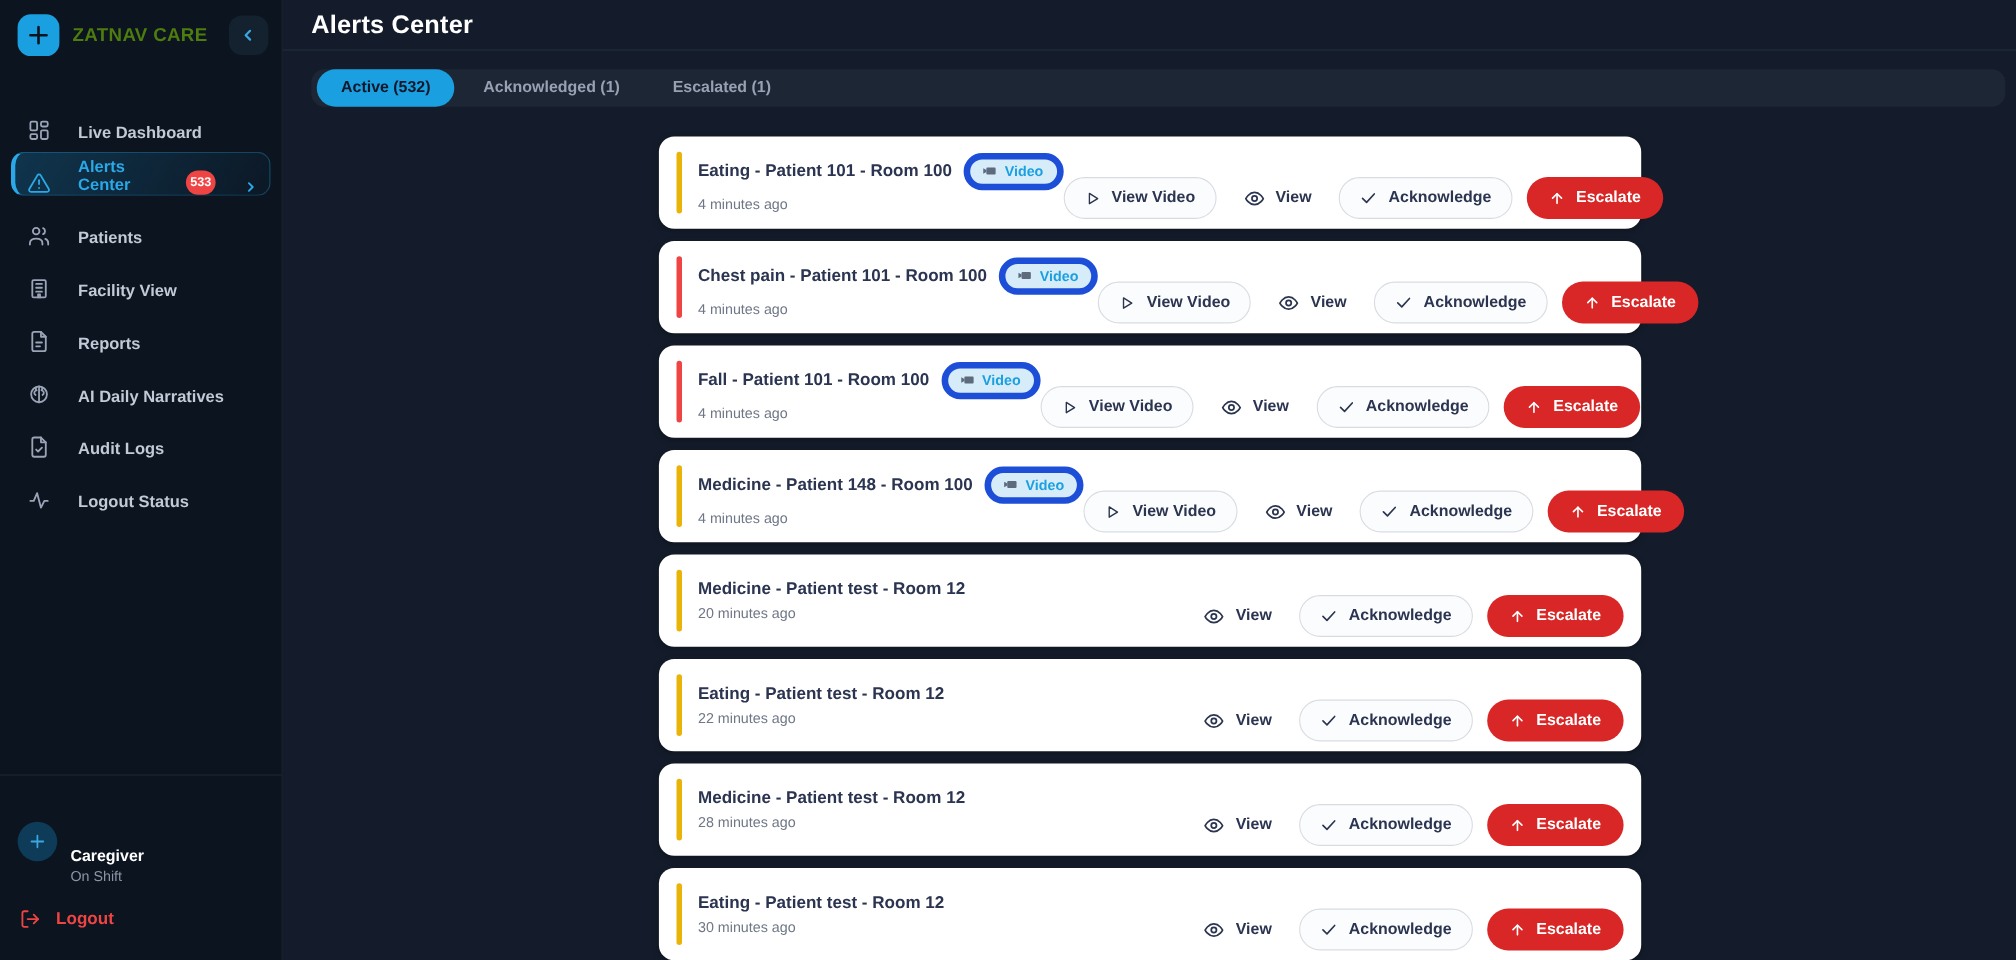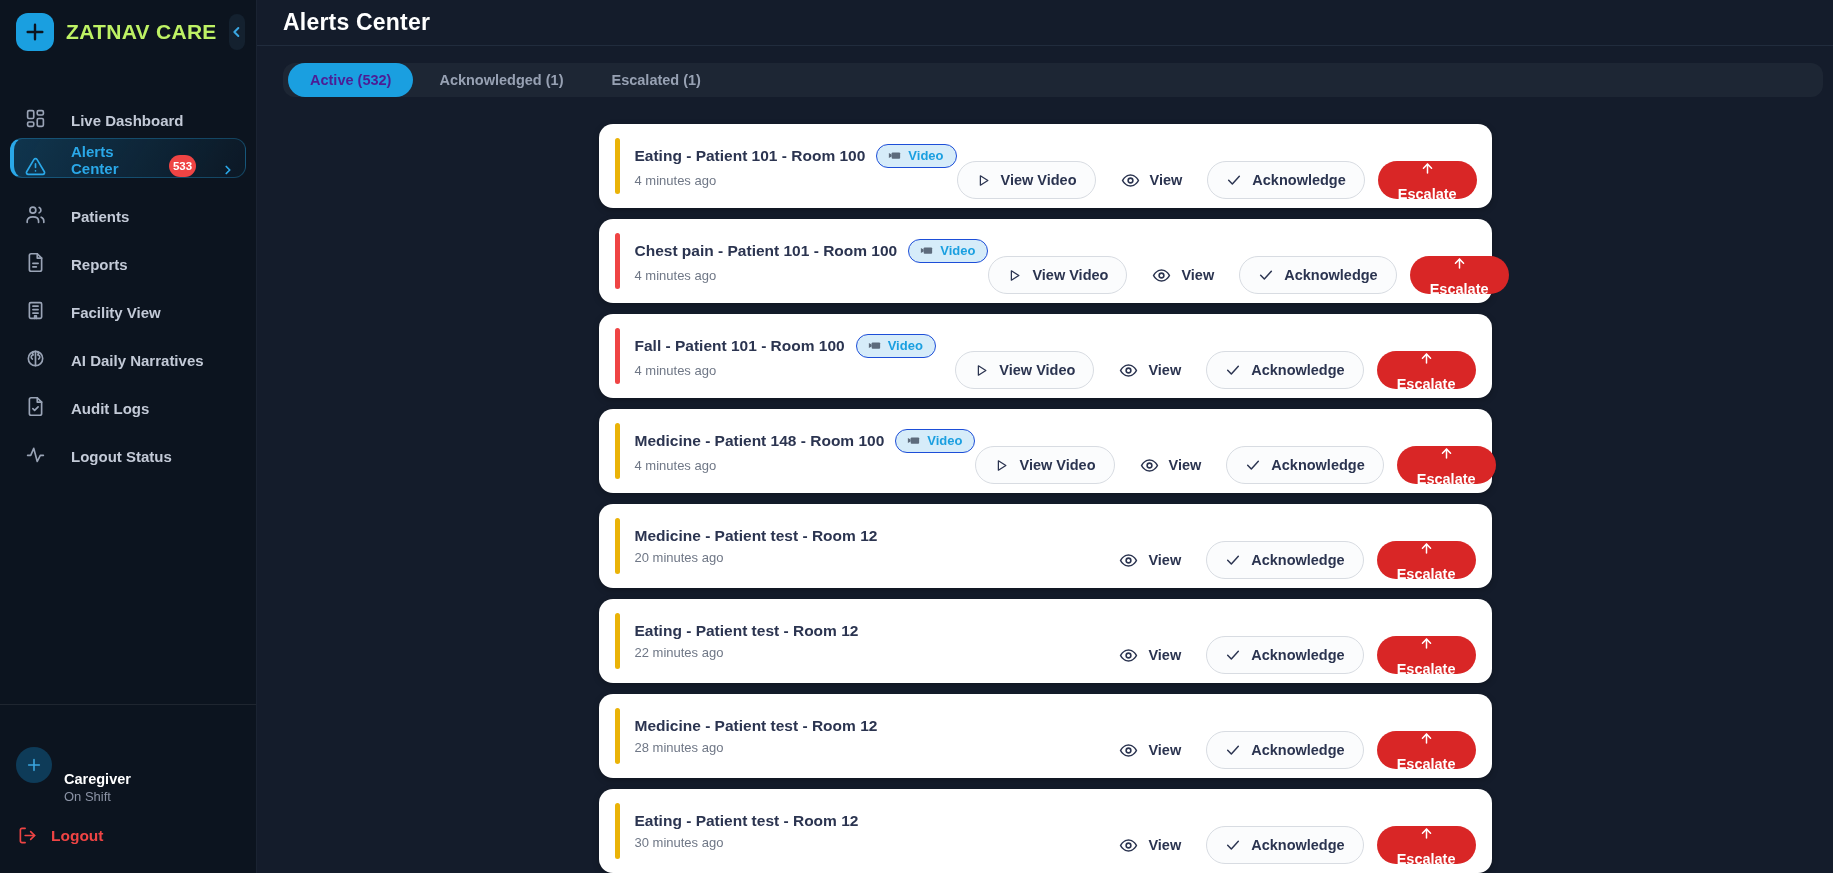--- a/index.html
+++ b/index.html
@@ -15,21 +15,21 @@
     background:#0c141f; display:flex; flex-direction:column;
     border-right:1px solid #1a2332;
   }
   .brand-row {
     display:flex; align-items:center; padding:13px 12px 13px 16px; gap:12px;
   }
   .brand-logo {
     width:38px; height:38px; border-radius:12px; background:#1a9fe0;
     display:flex; align-items:center; justify-content:center; flex:0 0 auto;
   }
-  .brand-name { font-size:21px; font-weight:bold; color:#bef264; letter-spacing:.3px; white-space:nowrap; }
+  .brand-name { font-size:17px; font-weight:bold; color:#4d7c0f; letter-spacing:.3px; white-space:nowrap; }
   .collapse-btn {
     margin-left:auto; width:36px; height:36px; border-radius:12px; border:none;
     background:#14212f; color:#3aa7e2; display:flex; align-items:center; justify-content:center;
     cursor:pointer;
   }
   .nav { margin-top:26px; display:flex; flex-direction:column; gap:8px; padding:0 10px; }
   .nav-item {
     display:flex; align-items:flex-end; gap:25px; height:40px;
     padding:0 10px 0 14px; border-radius:12px; color:#c3cad7; font-size:15px; font-weight:600;
     cursor:pointer; border:1px solid transparent;
@@ -72,47 +72,47 @@
   .page-title { font-size:23px; font-weight:bold; color:#ffffff; letter-spacing:.2px; }
 
   .tabbar {
     margin:17px 10px 0 26px; background:#1d2634; border-radius:12px;
     height:45px; display:flex; align-items:center; padding:0 5px; gap:4px;
   }
   .tab {
     border:none; background:transparent; color:#97a1b3; font-size:14.5px; font-weight:600;
     padding:9px 22px; border-radius:999px; cursor:pointer; font-family:inherit;
   }
-  .tab.active { background:#1a9fe0; color:#4c1d95; }
+  .tab.active { background:#1a9fe0; color:#0f172a; }
 
   .alert-list { width:893px; margin:27px auto 0; display:flex; flex-direction:column; gap:11px; }
   .alert-card {
     background:#ffffff; border-radius:14px; height:84px; flex:0 0 84px;
     display:flex; align-items:center; padding:0 16px;
     box-shadow:0 2px 6px rgba(0,0,0,.25);
   }
   .sev-bar { width:5px; height:56px; border-radius:3px; margin-right:15px; flex:0 0 auto; }
   .sev-warning .sev-bar { background:#eab308; }
   .sev-critical .sev-bar { background:#ef4444; }
   .alert-text { display:flex; flex-direction:column; gap:5px; }
   .alert-title-row { display:flex; align-items:center; gap:11px; }
   .alert-title { font-size:15.5px; font-weight:bold; color:#2b3450; white-space:nowrap; }
   .video-badge {
-    display:flex; align-items:center; gap:6px; background:#d6ecf9; border:1px solid #1d4ed8;
+    display:flex; align-items:center; gap:6px; background:#d6ecf9; border:6px solid #1d4ed8;
     color:#1a9fe0; font-size:13px; font-weight:600; border-radius:999px; padding:3px 12px 4px 10px;
   }
   .alert-time { font-size:13px; color:#6f7786; }
   .alert-actions { margin-left:auto; display:flex; align-items:center; gap:13px; }
   .btn {
     display:flex; align-items:center; gap:10px; height:38px; border-radius:999px;
     font-family:inherit; font-size:14.5px; font-weight:600; cursor:pointer; white-space:nowrap;margin-top:28px;
   }
   .btn-outline { background:#fbfcfd; border:1px solid #d8dce2; color:#2b3450; padding:0 18px; }
   .btn-ghost { background:transparent; border:none; color:#2b3450; padding:0 12px; font-weight:bold; }
-  .btn-danger { background:#d92626; border:none; color:#ffffff; padding:0 20px; font-weight:bold;flex-direction:column; }
+  .btn-danger { background:#d92626; border:none; color:#ffffff; padding:0 20px; font-weight:bold; }
   .btn svg { flex:0 0 auto; }
 </style>
 </head>
 <body>
 
 <aside class="sidebar">
   <div class="brand-row">
     <div class="brand-logo">
       <svg width="22" height="22" viewBox="0 0 24 24" fill="none" stroke="#0c141f" stroke-width="2.6" stroke-linecap="round">
           <path d="M12 4v16M4 12h16"></path>
@@ -166,37 +166,37 @@
             <path d="M16.2 3.9a3.4 3.4 0 0 1 0 6.2"></path>
             <path d="M18.5 15.1c2 .7 3 2.1 3 4.4V21"></path>
           </svg>
       </span>
       <span>Patients</span>
     </div>
 
     <div class="nav-item">
       <span class="nicon">
         <svg width="21" height="21" viewBox="0 0 24 24" fill="none" stroke="currentColor" stroke-width="1.9" stroke-linecap="round" stroke-linejoin="round">
+            <rect x="5" y="3" width="14" height="18" rx="1.5"></rect>
+            <path d="M9 7h6M9 11h6M9 15h6"></path>
+            <path d="M11 21v-3h2v3"></path>
+          </svg>
+      </span>
+      <span>Facility View</span>
+    </div>
+
+    <div class="nav-item">
+      <span class="nicon">
+        <svg width="21" height="21" viewBox="0 0 24 24" fill="none" stroke="currentColor" stroke-width="1.9" stroke-linecap="round" stroke-linejoin="round">
             <path d="M14 2H7a2 2 0 0 0-2 2v16a2 2 0 0 0 2 2h10a2 2 0 0 0 2-2V7z"></path>
             <path d="M14 2v5h5"></path>
             <path d="M9 13h6M9 17h4"></path>
           </svg>
       </span>
       <span>Reports</span>
-    </div>
-
-    <div class="nav-item">
-      <span class="nicon">
-        <svg width="21" height="21" viewBox="0 0 24 24" fill="none" stroke="currentColor" stroke-width="1.9" stroke-linecap="round" stroke-linejoin="round">
-            <rect x="5" y="3" width="14" height="18" rx="1.5"></rect>
-            <path d="M9 7h6M9 11h6M9 15h6"></path>
-            <path d="M11 21v-3h2v3"></path>
-          </svg>
-      </span>
-      <span>Facility View</span>
     </div>
 
     <div class="nav-item">
       <span class="nicon">
         <svg width="21" height="21" viewBox="0 0 24 24" fill="none" stroke="currentColor" stroke-width="1.9" stroke-linecap="round" stroke-linejoin="round">
             <circle cx="12" cy="12" r="8.2"></circle>
             <path d="M12 3.8v16.4"></path>
             <path d="M8.4 8.2c-1.8 1-1.8 3.4 0 4.4"></path>
             <path d="M15.6 8.2c1.8 1 1.8 3.4 0 4.4"></path>
             <path d="M9.5 4.6c-1.2 1-1.2 2.4 0 3.2M14.5 4.6c1.2 1 1.2 2.4 0 3.2"></path>

